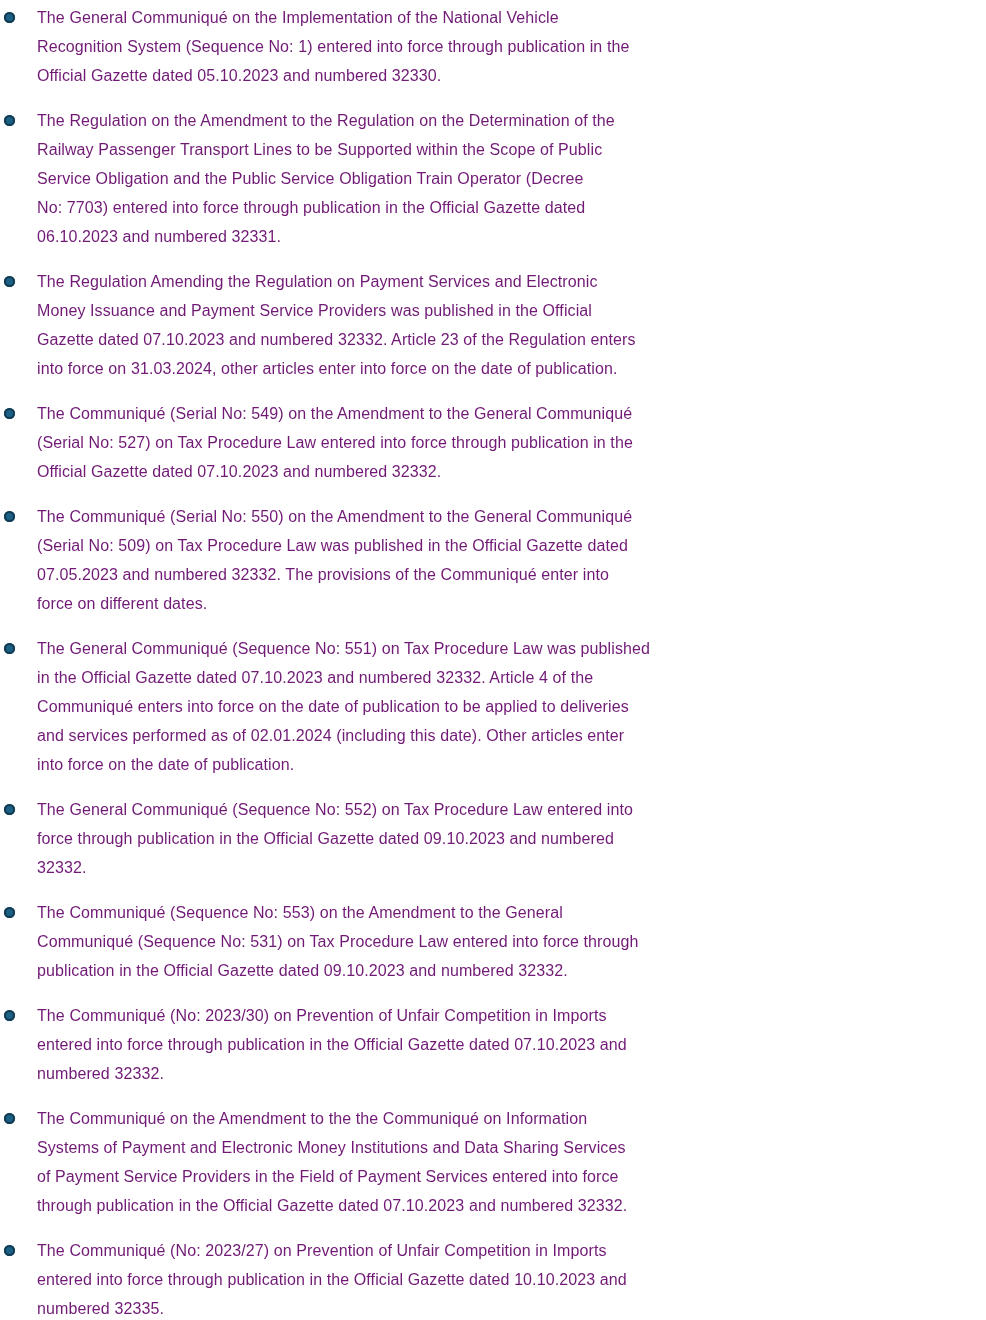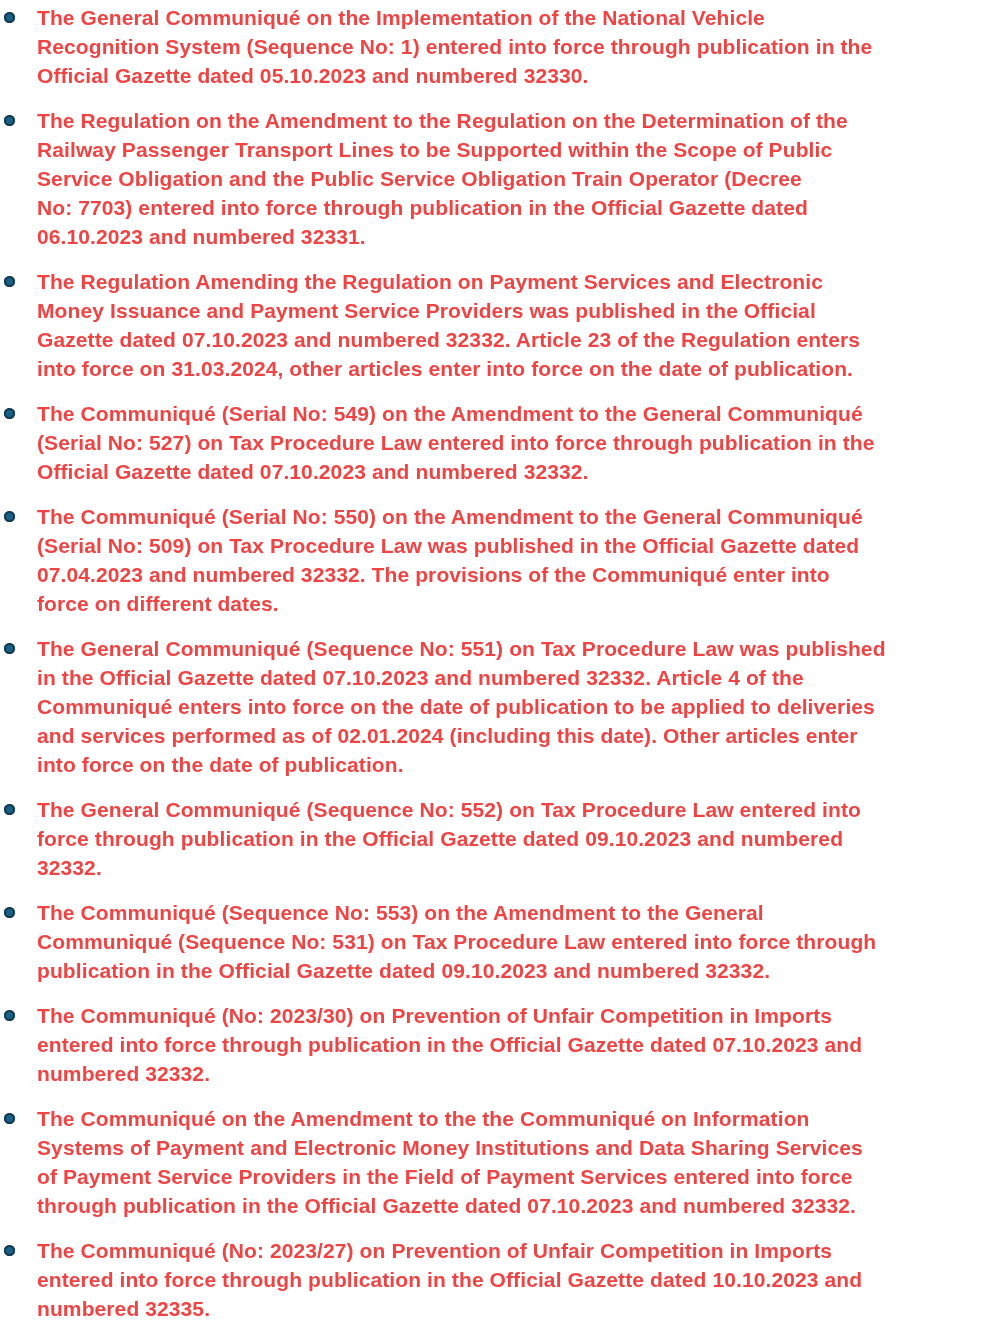--- a/index.html
+++ b/index.html
@@ -27,24 +27,24 @@
     height: 11px;
     margin: 9px 0 0 4px;
     border-radius: 50%;
     background: #1a6185;
     box-shadow: inset 0 0 0 2px #123a52;
   }
   .text {
     flex: 1 1 auto;
     margin-left: 22px;
     padding-right: 4px;
-    font-size: 21px;
+    font-size: 16px;
     line-height: 29px;
-    font-weight: 700;
-    color: #ef4444;
+    font-weight: 400;
+    color: #701a75;
     letter-spacing: 0.1px;
     white-space: pre-line;
   }
 </style>
 </head>
 <body>
 
 <div class="doc">
 
   <div class="item">
@@ -75,21 +75,21 @@
     <span class="bullet"></span>
     <p class="text">The Communiqué (Serial No: 549) on the Amendment to the General Communiqué
 (Serial No: 527) on Tax Procedure Law entered into force through publication in the
 Official Gazette dated 07.10.2023 and numbered 32332.</p>
   </div>
 
   <div class="item">
     <span class="bullet"></span>
     <p class="text">The Communiqué (Serial No: 550) on the Amendment to the General Communiqué
 (Serial No: 509) on Tax Procedure Law was published in the Official Gazette dated
-07.04.2023 and numbered 32332. The provisions of the Communiqué enter into
+07.05.2023 and numbered 32332. The provisions of the Communiqué enter into
 force on different dates.</p>
   </div>
 
   <div class="item">
     <span class="bullet"></span>
     <p class="text">The General Communiqué (Sequence No: 551) on Tax Procedure Law was published
 in the Official Gazette dated 07.10.2023 and numbered 32332. Article 4 of the
 Communiqué enters into force on the date of publication to be applied to deliveries
 and services performed as of 02.01.2024 (including this date). Other articles enter
 into force on the date of publication.</p>

